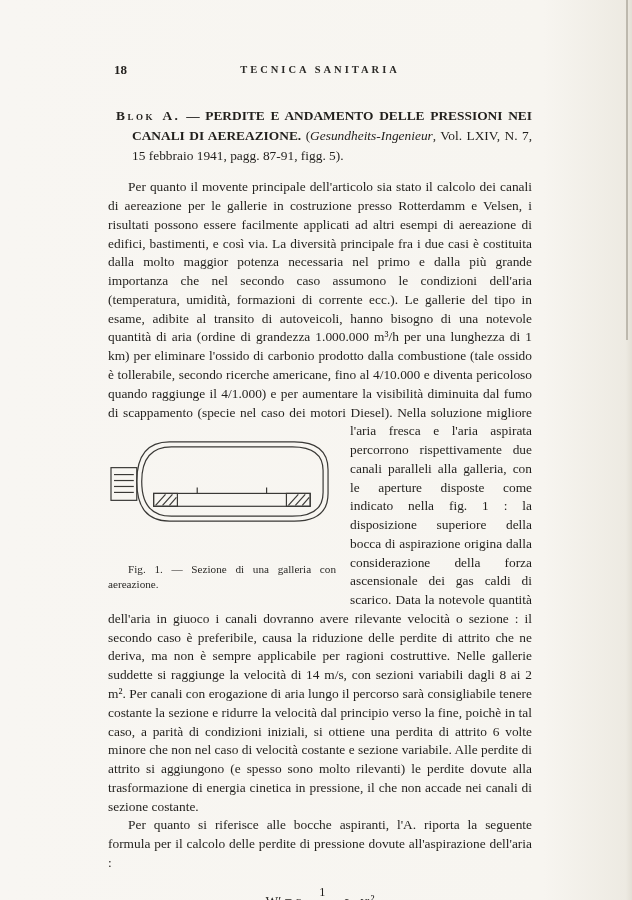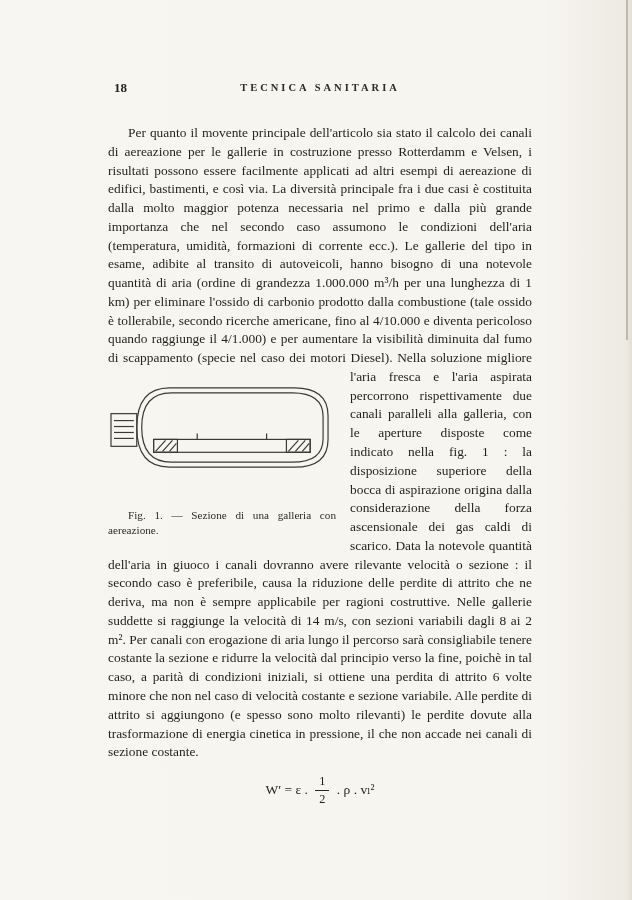--- a/index.html
+++ b/index.html
@@ -18,21 +18,21 @@
   .scan-edge {
     position:absolute; right:4px; top:0; width:2px; height:340px;
     background:#8f897b; opacity:.5;
   }
   .content { position:absolute; left:108px; top:62px; width:424px; }
 
   .header { position:relative; height:18px; margin-bottom:26px; }
   .page-number { position:absolute; left:6px; top:0; font-weight:bold; font-size:13px; }
   .journal-title {
     display:block; text-align:center; font-size:10.5px;
-    letter-spacing:3px; color:#2b2a27; padding-top:2px; font-weight:600;margin-top:18px;
+    letter-spacing:3px; color:#2b2a27; padding-top:2px; font-weight:600;
   }
 
   .article-heading {
     font-size:13.4px; line-height:1.5; text-align:justify;
     padding-left:24px; text-indent:-16px; margin-bottom:12px;
   }
   .author { font-variant:small-caps; letter-spacing:2.5px; font-weight:600; }
   .article-title { font-weight:bold; }
   .source-name { font-style:italic; }
 
@@ -58,20 +58,24 @@
 <div class="page">
   <div class="scan-edge"></div>
 
   <div class="content">
 
     <div class="header">
       <span class="page-number">18</span>
       <span class="journal-title">TECNICA SANITARIA</span>
     </div>
 
+    <p class="article-heading">
+      <span class="author">Blok A.</span>
+      <span class="article-title">— PERDITE E ANDAMENTO DELLE PRESSIONI NEI CANALI DI AEREAZIONE.</span><span> (</span><span class="source-name">Gesundheits-Ingenieur</span><span>, Vol. LXIV, N. 7, 15 febbraio 1941, pagg. 87-91, figg. 5).</span>
+    </p>
 
     <p class="body-text indent">
       <span>Per quanto il movente principale dell'articolo sia stato il calcolo dei canali di aereazione per le gallerie in costruzione presso Rotterdamm e Velsen, i risultati possono essere facilmente applicati ad altri esempi di aereazione di edifici, bastimenti, e così via. La diversità principale fra i due casi è costituita dalla molto maggior potenza necessaria nel primo e dalla più grande importanza che nel secondo caso assumono le condizioni dell'aria (temperatura, umidità, formazioni di corrente ecc.). Le gallerie del tipo in esame, adibite al transito di autoveicoli, hanno bisogno di una notevole quantità di aria (ordine di grandezza 1.000.000 m³/h per una lunghezza di 1 km) per eliminare l'ossido di carbonio prodotto dalla combustione (tale ossido è tollerabile, secondo ricerche americane, fino al 4/10.000 e diventa pericoloso quando raggiunge il 4/1.000) e per aumentare la visibilità diminuita dal fumo di scappamento (specie nel caso dei motori Diesel). Nella soluzione migliore l'aria fresca e l'aria aspirata </span><span class="figure-float">
           <svg class="figure-drawing" viewBox="0 0 230 112" width="228" height="111" xmlns="http://www.w3.org/2000/svg">
           <g fill="none" stroke="#3a3936" stroke-width="1.2">
             <rect x="3" y="40" width="26" height="33"></rect>
             <line x1="6" y1="47" x2="26" y2="47"></line>
             <line x1="6" y1="53" x2="26" y2="53"></line>
             <line x1="6" y1="59" x2="26" y2="59"></line>
             <line x1="6" y1="65" x2="26" y2="65"></line>
@@ -87,20 +91,23 @@
             <line x1="189" y1="78" x2="199" y2="67"></line>
             <line x1="196" y1="78" x2="203" y2="70"></line>
             <line x1="90" y1="66" x2="90" y2="60"></line>
             <line x1="160" y1="66" x2="160" y2="60"></line>
           </g>
         </svg>
           <span class="caption">Fig. 1. — Sezione di una galleria con aereazione.</span>
         </span><span>percorrono rispettivamente due canali paralleli alla galleria, con le aperture disposte come indicato nella fig. 1 : la disposizione superiore della bocca di aspirazione origina dalla considerazione della forza ascensionale dei gas caldi di scarico. Data la notevole quantità dell'aria in giuoco i canali dovranno avere rilevante velocità o sezione : il secondo caso è preferibile, causa la riduzione delle perdite di attrito che ne deriva, ma non è sempre applicabile per ragioni costruttive. Nelle gallerie suddette si raggiunge la velocità di 14 m/s, con sezioni variabili dagli 8 ai 2 m². Per canali con erogazione di aria lungo il percorso sarà consigliabile tenere costante la sezione e ridurre la velocità dal principio verso la fine, poichè in tal caso, a parità di condizioni iniziali, si ottiene una perdita di attrito 6 volte minore che non nel caso di velocità costante e sezione variabile. Alle perdite di attrito si aggiungono (e spesso sono molto rilevanti) le perdite dovute alla trasformazione di energia cinetica in pressione, il che non accade nei canali di sezione costante.</span>
     </p>
 
+    <p class="body-text indent">
+      <span>Per quanto si riferisce alle bocche aspiranti, l'A. riporta la seguente formula per il calcolo delle perdite di pressione dovute all'aspirazione dell'aria :</span>
+    </p>
 
     <div class="formula">
       <span>W′ = ε .</span>
       <span class="frac">
         <span class="num">1</span>
         <span class="den">2</span>
       </span>
       <span>. ρ . vₗ²</span>
     </div>
 

